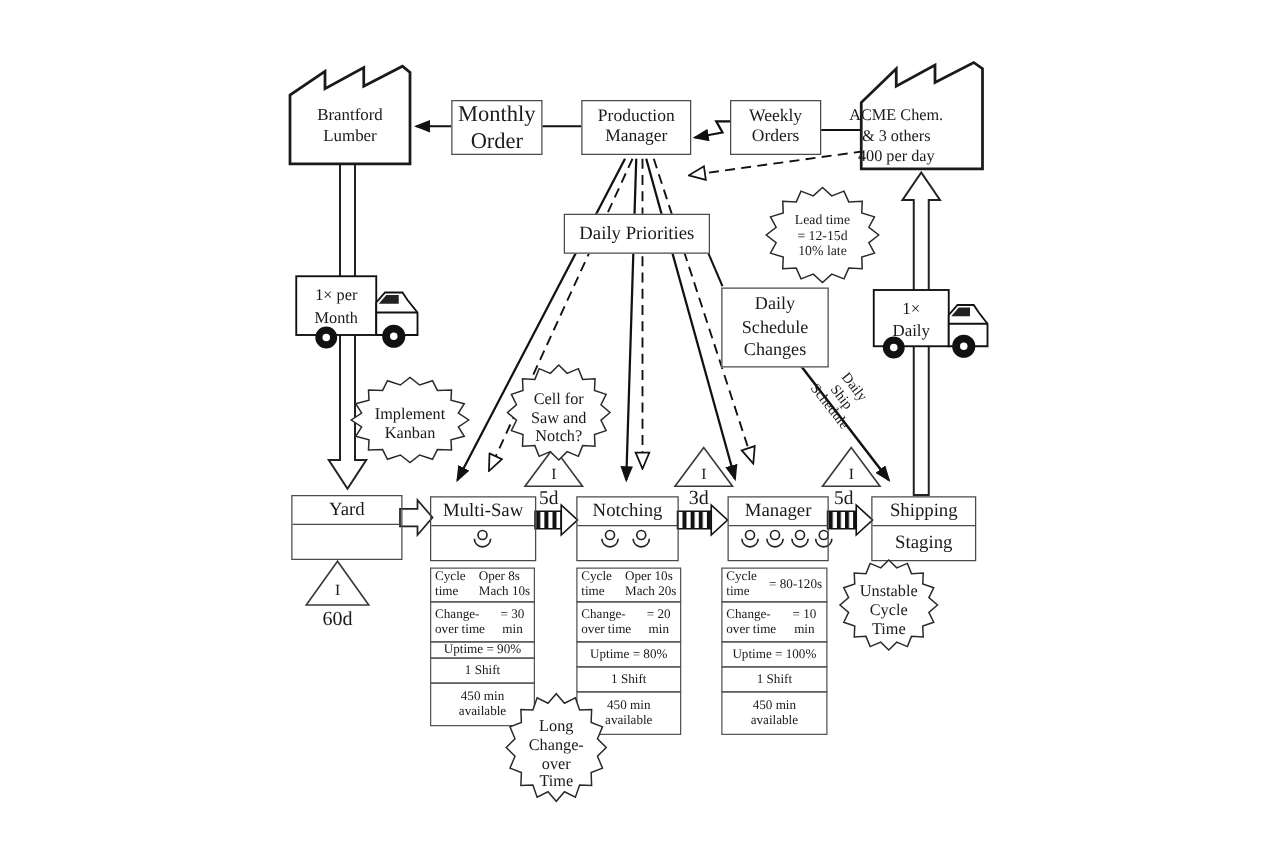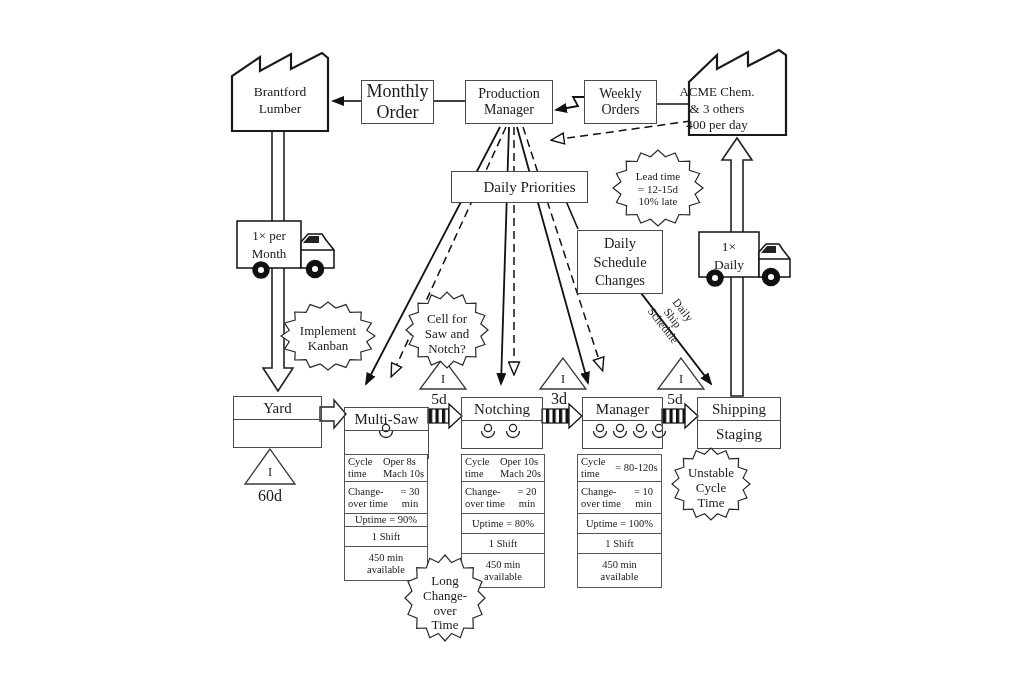--- a/index.html
+++ b/index.html
@@ -141,38 +141,38 @@
   <div class="txt" style="left:661px;top:84px;width:112px;font-size:13px;line-height:16.5px;">ACME Chem.
 &amp; 3 others
 400 per day</div>
 
   <div class="bx" style="left:361px;top:80px;width:71px;height:42px;font-size:18px;">Monthly
 Order</div>
   <div class="bx" style="left:584px;top:80px;width:71px;height:42px;font-size:14px;">Weekly
 Orders</div>
   <div class="bx" style="left:465px;top:80px;width:86px;height:42px;font-size:14px;">Production
 Manager</div>
-  <div class="bx" style="left:451px;top:171px;width:115px;height:30px;font-size:15px;padding-left:20px;">Daily Priorities</div>
+  <div class="bx" style="left:451px;top:171px;width:115px;height:30px;font-size:15px;">Daily Priorities</div>
   <div class="bx" style="left:577px;top:230px;width:84px;height:62px;font-size:14.5px;line-height:1.3;">Daily
 Schedule
 Changes</div>
 
   <div class="txt" style="left:239px;top:227px;width:60px;font-size:13px;line-height:18px;">1× per
 Month</div>
   <div class="txt" style="left:700px;top:238px;width:58px;font-size:13.5px;line-height:18px;">1×
 Daily</div>
 
   <div class="txt rot" style="left:646px;top:299px;width:54px;font-size:11.5px;line-height:12.5px;">Daily
 Ship
 Schedule</div>
 
   <div class="pbox" style="left:233px;top:396px;width:87px;height:50px;">
     <div class="ptitle">Yard</div>
   </div>
-  <div class="pbox" style="left:344px;top:397px;width:83px;height:50px;margin-top:10px;">
+  <div class="pbox" style="left:344px;top:397px;width:83px;height:50px;">
     <div class="ptitle">Multi-Saw</div>
   </div>
   <div class="pbox" style="left:461px;top:397px;width:80px;height:50px;">
     <div class="ptitle">Notching</div>
   </div>
   <div class="pbox" style="left:582px;top:397px;width:79px;height:50px;">
     <div class="ptitle">Manager</div>
   </div>
   <div class="pbox" style="left:697px;top:397px;width:82px;height:50px;">
     <div class="ptitle">Shipping</div>

